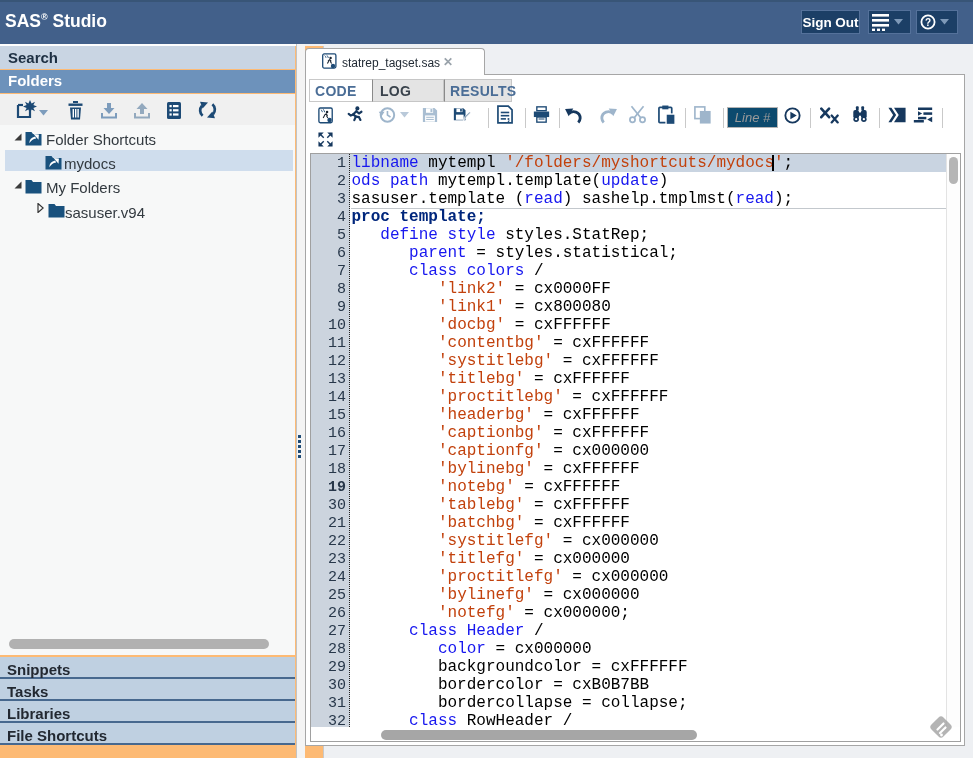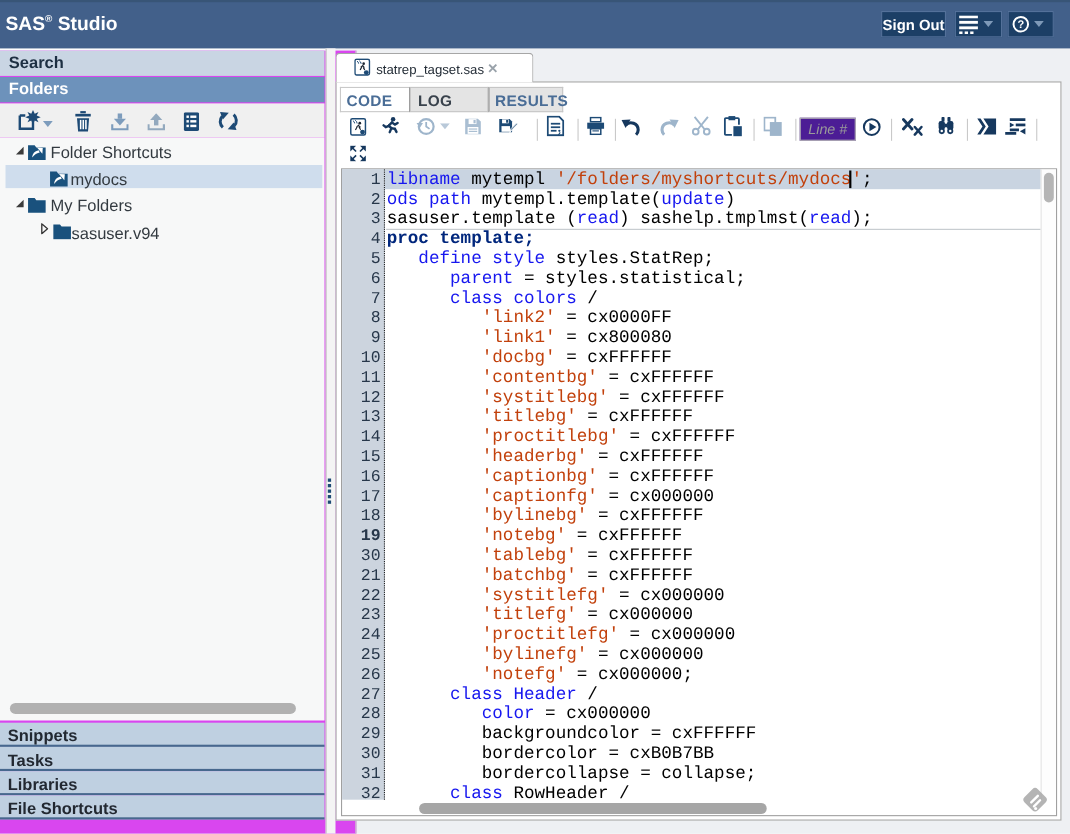--- a/index.html
+++ b/index.html
@@ -6,21 +6,21 @@
 html,body { width:973px; height:758px; overflow:hidden; }
 body { font-family:"Liberation Sans", sans-serif; background:#eef0f3; position:relative; }
 
 
 #topbar { position:absolute; left:0; top:0; width:973px; height:44px; background:#42608a; }
 #logo { position:absolute; left:5px; top:11px; color:#fff; font-size:17.5px; font-weight:bold; letter-spacing:0px; }
 #logo sup { font-size:9px; }
 .tbbtn { position:absolute; top:10px; height:24px; white-space:nowrap; background:#1c3f66; border:1px solid #54719a; color:#fff; font-weight:bold; font-size:14px; text-align:center; }
 
 
-#left { position:absolute; left:0; top:46px; width:324px; height:712px; background:#d946ef; border-right:1px solid #c9c9c9; }
+#left { position:absolute; left:0; top:46px; width:324px; height:712px; background:#fdba74; border-right:1px solid #c9c9c9; }
 .schdr { position:absolute; left:0; width:295px; height:23px; background:#c9d5e3; color:#1d2f42; font-weight:bold; font-size:15px; padding:3px 0 0 8px; }
 #hdrFolders { position:absolute; left:0; top:24px; width:295px; height:23px; background:#6d92bb; color:#fff; font-weight:bold; font-size:15px; padding:2px 0 0 8px; }
 #ltoolbar { position:absolute; left:0; top:48px; width:295px; height:31px; background:#f0f0f0; }
 #tree { position:absolute; left:0; top:79px; width:295px; height:530px; background:#f7f8f8; }
 .trow { position:absolute; left:0; width:295px; height:24px; color:#333a40; font-size:15px; }
 .trow .lbl { position:absolute; top:4px; }
 #selrow { position:absolute; left:5px; top:25px; width:288px; height:21px; background:#cfdded; }
 #lscroll { position:absolute; left:9px; top:593px; width:260px; height:10px; background:#b1b1b1; border-radius:5px; }
 #sections { position:absolute; left:0; top:611px; width:295px; }
 .sect { width:295px; height:22px; background:#bfd0e1; border-bottom:2px solid #47688e; color:#222831; font-weight:bold; font-size:15px; padding:4px 0 0 7px; }
@@ -36,21 +36,21 @@
 
 
 .ctab { position:absolute; top:4px; height:23px; font-weight:bold; font-size:14px; padding-top:3px; letter-spacing:0.3px; }
 #ctabCode { left:3px; width:63px; background:#fff; border:1px solid #c9c9c9; border-right:none; color:#4a6d96; padding-left:5px; }
 #ctabLog { left:66px; width:72px; background:#e4e4e4; border:1px solid #c6c6c6; border-left:1px solid #8a8a8a; color:#39424c; padding-left:7px; }
 #ctabResults { left:138px; width:68px; background:#e4e4e4; border:1px solid #c6c6c6; border-left:1px solid #8a8a8a; color:#4a6d96; padding-left:5px; }
 
 
 #etoolbar { position:absolute; left:0; top:29px; width:658px; height:28px; }
 .esep { position:absolute; top:4px; width:1px; height:20px; background:#c9c9c9; }
-#linebox { position:absolute; left:421px; top:3px; width:51px; height:21px; border:1px solid #b4b4b4; background:#4c1d95; color:#9a9a9a; font-style:italic; font-size:13px; text-align:center; padding-top:2px; }
+#linebox { position:absolute; left:421px; top:3px; width:51px; height:21px; border:1px solid #b4b4b4; background:#0c4a6e; color:#9a9a9a; font-style:italic; font-size:13px; text-align:center; padding-top:2px; }
 
 
 #editor { position:absolute; left:4px; top:78px; width:651px; height:589px; border:1px solid #a0a0a0; background:#fff; }
 #gutter { position:absolute; left:0; top:0; width:39px; height:573px; background:#ccd4de; border-right:1px dotted #222; }
 #gutter .num { position:absolute; right:3px; width:36px; text-align:right; font-family:"Liberation Mono", monospace; font-size:15px; color:#27374a; }
 #code { position:absolute; left:39px; top:0; width:566px; height:573px; font-family:"Liberation Mono", monospace; font-size:16px; line-height:18px; white-space:pre; }
 .cl { position:absolute; left:1.5px; height:18px; }
 #hl1 { position:absolute; left:0; top:0; width:636px; height:18px; background:#c9d4e1; }
 .kw { color:#1717ef; }
 .str { color:#c2410c; }

